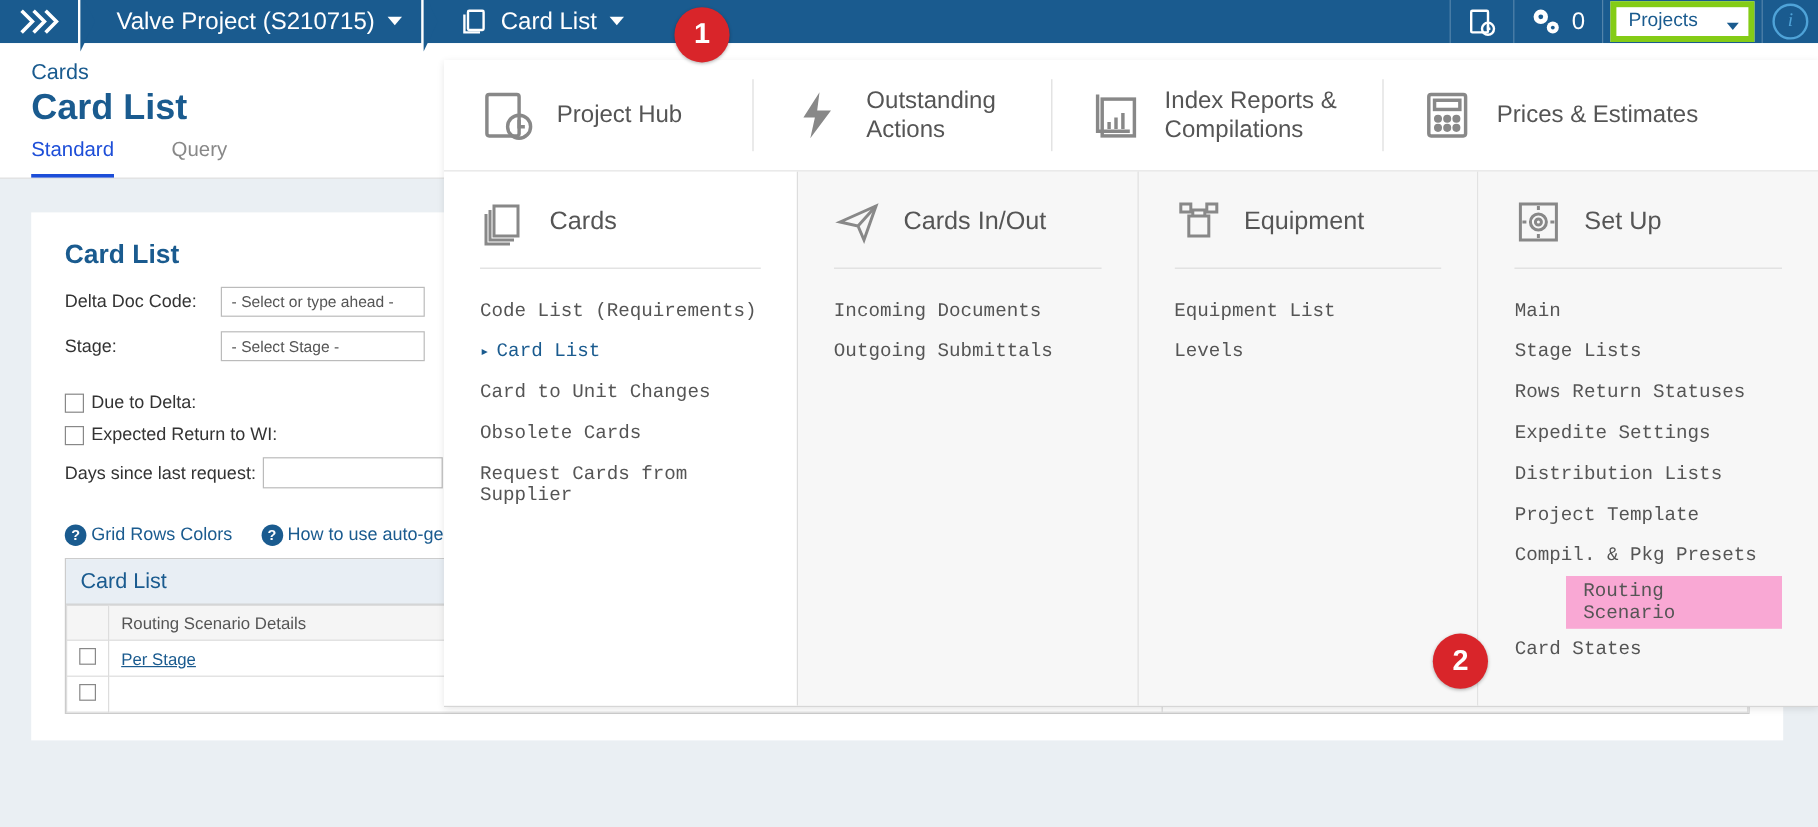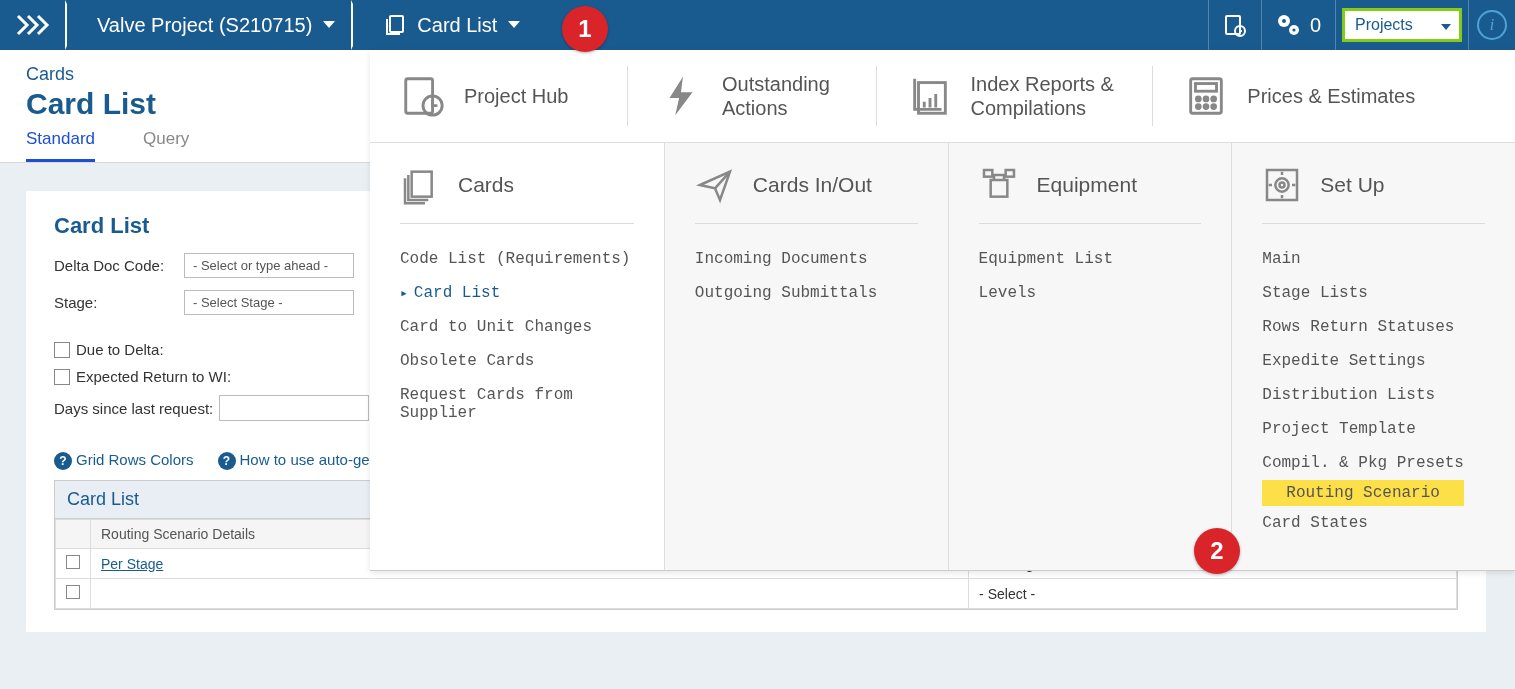--- a/index.html
+++ b/index.html
@@ -1,28 +1,28 @@
 <!DOCTYPE html>
 <html><head>
 <meta charset="utf-8">
 <style>
 * { box-sizing: border-box; margin: 0; padding: 0; }
 body { font-family: "Segoe UI", Arial, sans-serif; background: #fff; color: #333; width: 1515px; height: 689px; overflow: hidden; position: relative; }
 
 
-.topbar { background: #1a5b8f; height: 50px; display: flex; align-items: center; color: #fff; }
+.topbar { background: #1a5b8f; height: 36px; display: flex; align-items: center; color: #fff; }
 .bc-sep { width: 0; height: 0; border-top: 25px solid transparent; border-bottom: 25px solid transparent; border-left: 12px solid #fff; margin-left: -1px; }
 .bc-sep2 { width: 0; height: 0; border-top: 25px solid transparent; border-bottom: 25px solid transparent; border-left: 12px solid #1a5b8f; position: relative; left: -10px; }
 .bc-item { display: flex; align-items: center; height: 50px; padding: 0 16px 0 8px; font-size: 20px; font-weight: 500; cursor: pointer; }
 .home-ico { display: flex; align-items: center; padding: 0 16px; }
 .chev-down { margin-left: 10px; }
 .topbar-right { margin-left: auto; display: flex; align-items: center; height: 50px; }
 .tr-divider { width: 1px; height: 50px; background: rgba(255,255,255,0.25); }
 .tr-btn { padding: 0 14px; height: 50px; display: flex; align-items: center; cursor: pointer; color: #fff; font-size: 18px; }
-.proj-select { background: #fff; color: #1a5b8f; height: 34px; margin: 0 6px; padding: 0 26px 0 10px; border: 3px solid #84cc16; font-size: 16px; position: relative; display: flex; align-items: center; min-width: 120px; }
+.proj-select { background: #fff; color: #1a5b8f; height: 34px; margin: 0 6px; padding: 0 26px 0 10px; border: 5px solid #84cc16; font-size: 16px; position: relative; display: flex; align-items: center; min-width: 120px; }
 .proj-select .tri { position: absolute; right: 8px; top: 13px; width: 0; height: 0; border-left: 5px solid transparent; border-right: 5px solid transparent; border-top: 6px solid #1a5b8f; }
 .info-btn { width: 30px; height: 30px; border: 2px solid #4fa3d8; border-radius: 50%; color: #4fa3d8; display: flex; align-items: center; justify-content: center; margin: 0 8px; font-style: italic; font-family: Georgia, serif; font-size: 16px; cursor: pointer; }
 
 
 .page-head-wrap { background: #fff; }
 .page-head { padding: 14px 26px 0 26px; }
 .crumb { color: #1a5b8f; font-size: 18px; }
 .page-title { color: #1a5b8f; font-size: 30px; font-weight: 600; margin-top: 2px; }
 .tabs { display: flex; gap: 48px; padding: 8px 26px 0 26px; border-bottom: 1px solid #d9d9d9; }
 .tab { font-size: 17px; color: #888; padding-bottom: 10px; cursor: pointer; }
@@ -59,21 +59,21 @@
 .mega-row2 { display: flex; border-top: 1px solid #ddd; }
 .mega-col { flex: 1; padding: 22px 30px 30px 30px; border-right: 1px solid #ddd; background: #fff; }
 .mega-col.shade { background: #f7f7f7; }
 .mega-col:last-child { border-right: none; }
 .mega-col-head { display: flex; align-items: center; gap: 18px; padding-bottom: 18px; border-bottom: 1px solid #ddd; margin-bottom: 18px; }
 .mega-col-head .ico { width: 40px; height: 40px; color: #888; flex-shrink: 0; }
 .mega-col-head .lbl { font-size: 21px; color: #555; font-weight: 500; }
 .mega-link { display: block; font-size: 16px; color: #555; padding: 8px 0; cursor: pointer; font-family: Liberation Mono, monospace; }
 .mega-link.active { color: #1a5b8f; font-weight: 500; }
 .mega-link.active::before { content: "▸"; color: #1a5b8f; margin-right: 6px; font-size: 13px; }
-.mega-link.hl { background: #fde047; display: inline-block; padding: 4px 24px; }
+.mega-link.hl { background: #f9a8d4; display: inline-block; padding: 4px 14px; margin-left: 43px; }
 
 
 .callout { position: absolute; width: 46px; height: 46px; border-radius: 50%; background: #d9252a; color: #fff; display: flex; align-items: center; justify-content: center; font-size: 24px; font-weight: 600; z-index: 100; box-shadow: 0 1px 3px rgba(0,0,0,0.3); }
 </style>
 </head>
 <body>
 
 <div class="topbar">
   <div class="home-ico">
     <svg width="34" height="24" viewBox="0 0 34 24" fill="none" stroke="#fff" stroke-width="3">

